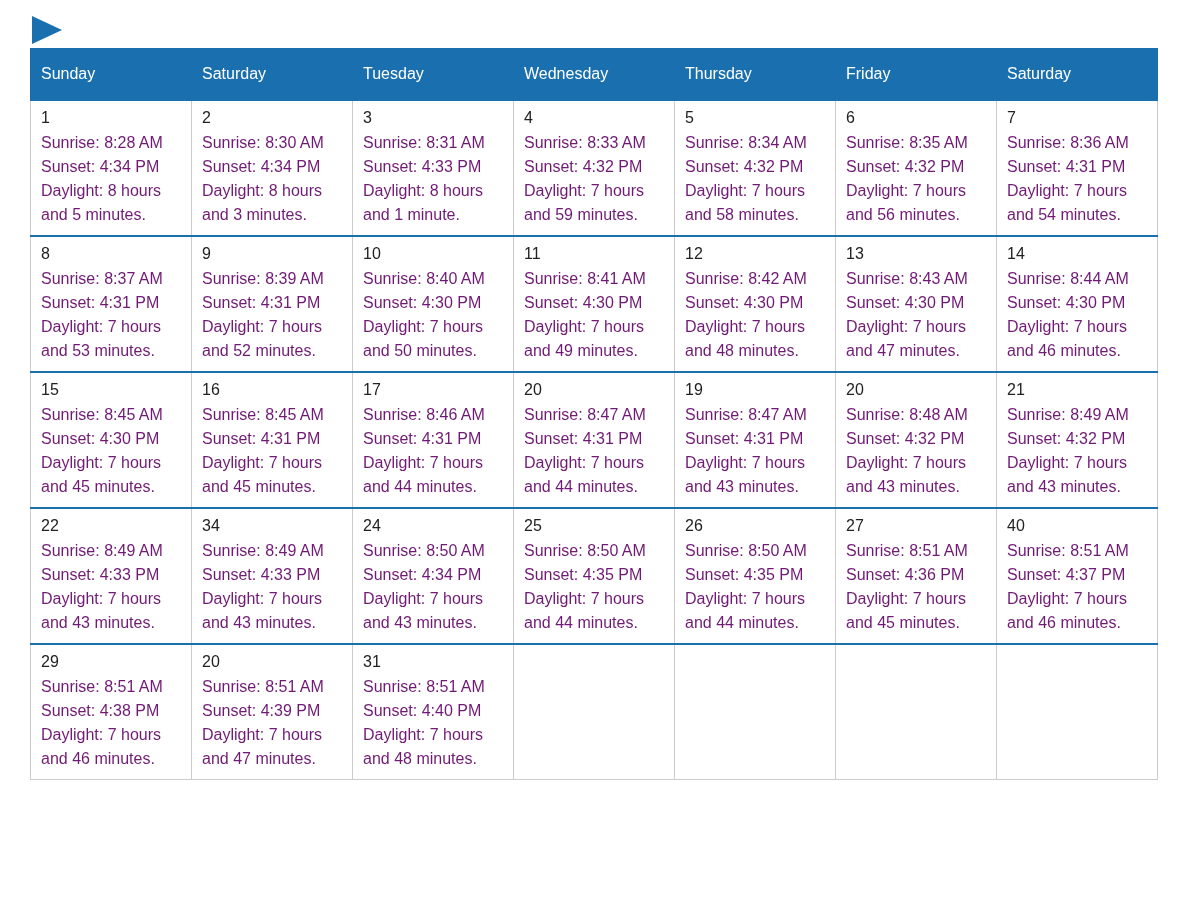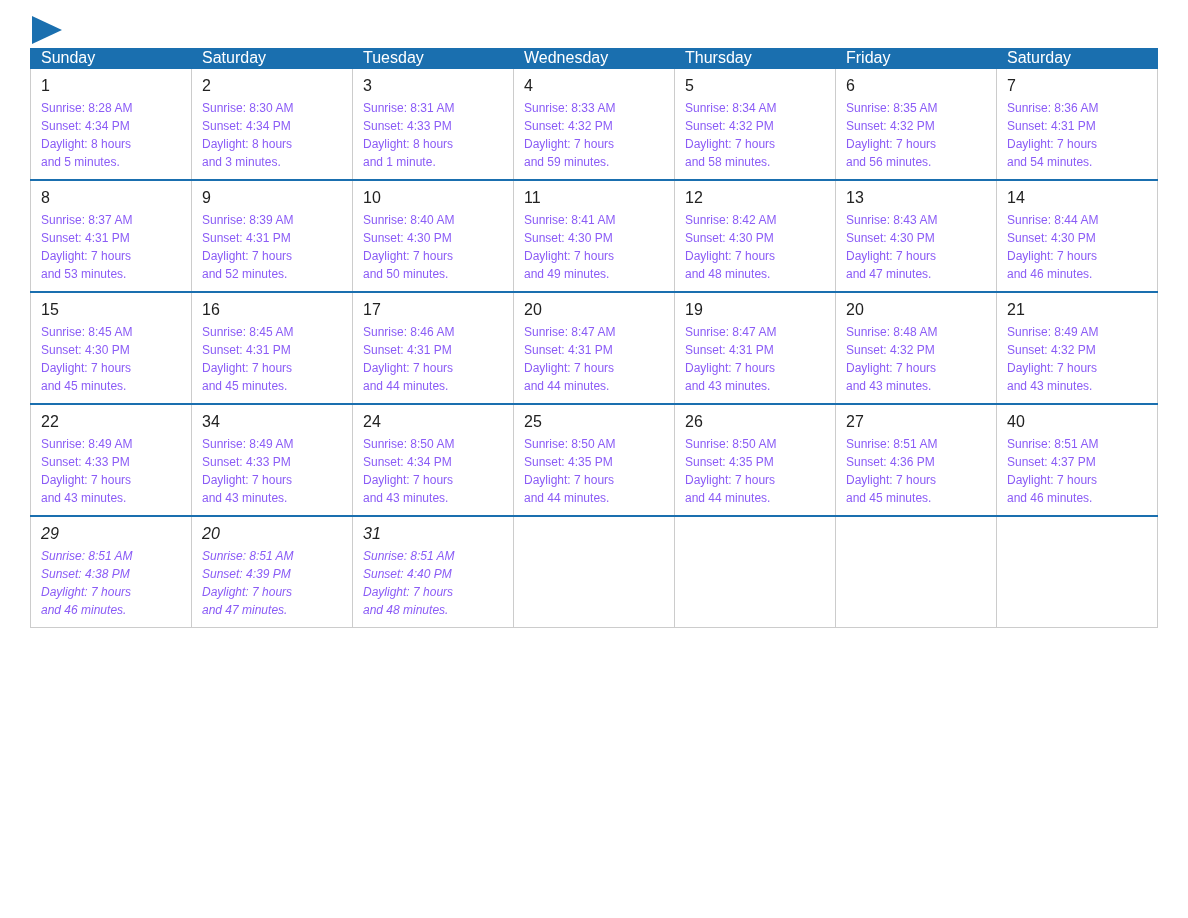--- a/index.html
+++ b/index.html
@@ -52,53 +52,52 @@
       margin-top: 4px;
     }
     .calendar {
       width: 100%;
       border-collapse: collapse;
       margin-top: 10px;
     }
     .calendar thead th {
       background-color: #1a6faf;
       color: #fff;
-      padding: 0 10px;
+      padding: 16px 10px;
       text-align: left;
       font-size: 16px;
       font-weight: normal;
       border: 1px solid #1a6faf;
       margin-left: 12px;
     }
     .calendar tbody td {
       vertical-align: top;
       padding: 8px 10px;
       border: 1px solid #ccc;
       border-top: 2px solid #1a6faf;
       font-size: 13px;
       color: #333;
       width: 14.28%;
       min-height: 110px;
       height: 110px;
     }
     .calendar tbody tr:last-child td {
       height: auto;
-      font-style: italic;
     }
     .day-num {
       font-size: 16px;
       font-weight: normal;
       color: #222;
       display: block;
       margin-bottom: 4px;
     }
     .day-info {
-      font-size: 12px;
+      font-size: 16px;
       line-height: 1.5;
-      color: #8b5cf6;
+      color: #701a75;
     }
     .empty-cell {
       background: #fff;
     }
   </style>
 </head>
 <body>
 
 <div class="header-row">
   <div class="logo">

